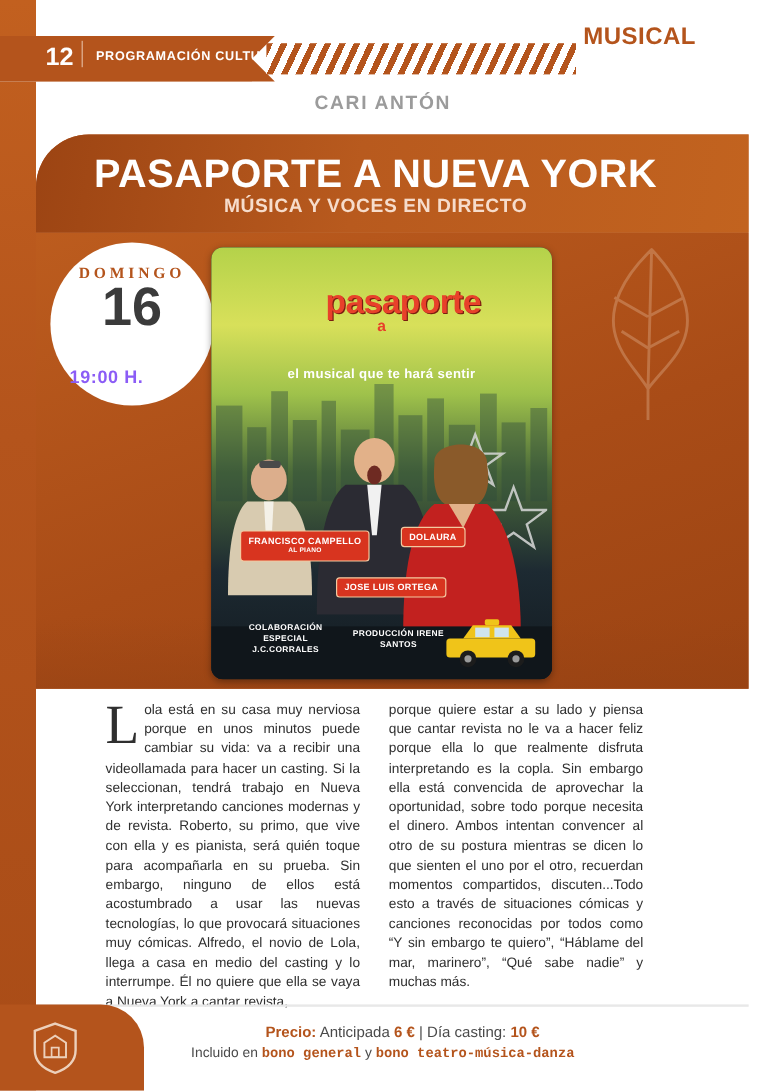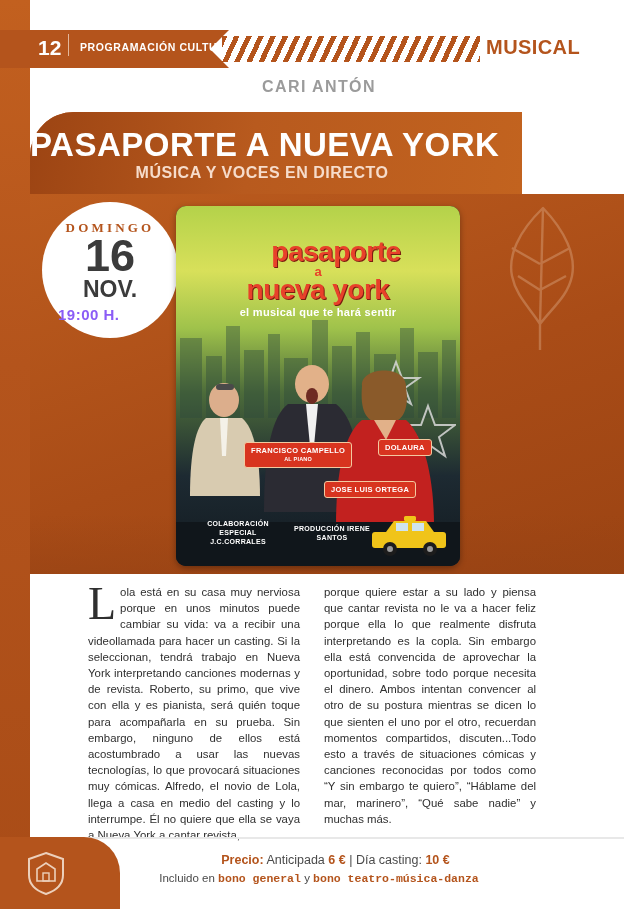--- a/index.html
+++ b/index.html
@@ -61,37 +61,37 @@
     letter-spacing: 0.6px;
   }
   
   .hatch {
     position: absolute; left: 222px; top: 36px; width: 258px; height: 26px;
     background: repeating-linear-gradient(115deg,
       #b4541c 0px, #b4541c 5px,
       #ffffff 5px, #ffffff 11px);
   }
   .category {
-    position: absolute; right: 58px; top: 36px;
+    position: absolute; right: 58px; top: 20px;
     color: #b4541c; font-size: 20px; font-weight: bold;
     letter-spacing: 0.4px;
   }
 
   
   .author {
     position: absolute; left: 0; top: 78px; width: 638px;
     text-align: center;
     color: #9b9b9b; font-size: 16px; font-weight: bold;
     letter-spacing: 1.4px;
   }
 
   
   .title-block {
     position: absolute; left: 30px; top: 112px;
-    width: 492px; height: 82px;
+    width: 594px; height: 82px;
     background: #b4541c;
     border-top-left-radius: 44px;
   }
   .title-block-grad {
     position: absolute; inset: 0;
     background: linear-gradient(100deg,#9c4413 0%,#b85a1e 45%,#c2631f 100%);
     border-top-left-radius: 44px;
   }
   .title-main {
     position: absolute; left: 0; right: 28px; top: 14px;
@@ -211,21 +211,20 @@
     position: absolute;
     background: #d8341f;
     border: 1.5px solid #f3c9a0;
     border-radius: 3px;
     color: #ffffff;
     font-size: 7.5px; font-weight: bold;
     text-align: center;
     padding: 3px 6px 3px 6px;
     letter-spacing: .3px;
     line-height: 9px;
-    margin-left: 44px;
   }
   .badge small { display:block; font-size:5.5px; letter-spacing:.2px; }
   .badge-1 { left: 24px; bottom: 98px; }
   .badge-2 { left: 158px; bottom: 110px; }
   .badge-3 { left: 104px; bottom: 68px; }
   .credit {
     position: absolute;
     color: #ffffff; font-size: 7px; font-weight: bold;
     text-align: center; line-height: 9px;
     letter-spacing: .3px;
@@ -319,21 +318,20 @@
     <svg class="leaf" viewBox="0 0 130 150">
       <path d="M65 4 C40 28 30 52 34 72 C38 92 52 104 62 120 L62 146 M62 120 C74 104 90 92 94 72 C98 52 88 28 65 4 Z
                M62 60 L34 44 M62 60 L92 44 M62 86 L40 72 M62 86 L88 72" fill="none" stroke="#e6bb9a" stroke-width="2.4" stroke-linejoin="round"></path>
     </svg>
     <div class="panel-fade"></div>
   </div>
 
   <div class="date-circle">
     <div class="date-dom">DOMINGO</div>
     <div class="date-day">16</div>
-    <div class="date-mon">NOV.</div>
     <div class="date-time">19:00 H.</div>
   </div>
 
   <div class="poster">
     <div class="sky"></div>
 
     <svg class="skyline" viewBox="0 0 284 120">
       <g fill="#2e4a3c" opacity="0.75">
         <rect x="4" y="40" width="22" height="80"></rect>
         <rect x="30" y="58" width="16" height="62"></rect>
@@ -354,21 +352,20 @@
     <svg style="position:absolute;right:4px;top:150px;width:90px;height:150px" viewBox="0 0 90 150">
       <g fill="none" stroke="#d9d9d9" stroke-width="2" opacity=".85">
         <polygon points="30,6 36,22 53,22 39,32 45,48 30,38 15,48 21,32 7,22 24,22"></polygon>
         <polygon points="62,50 69,69 89,69 73,81 79,100 62,88 45,100 51,81 35,69 55,69"></polygon>
         <polygon points="26,96 32,112 49,112 35,122 41,138 26,128 11,138 17,122 3,112 20,112"></polygon>
       </g>
     </svg>
 
     <div class="ptitle1">pasaporte</div>
     <div class="ptitle-a">a</div>
-    <div class="ptitle2">nueva york</div>
     <div class="ptitle3">el musical que te hará sentir</div>
 
     <svg class="figures" viewBox="0 0 284 240">
 
       <g>
         <ellipse cx="48" cy="74" rx="15" ry="17" fill="#dcae8c"></ellipse>
         <path d="M30 92 C20 100 14 126 14 170 L84 170 C84 124 76 100 66 92 Z" fill="#d8cbb0"></path>
         <path d="M44 92 L52 92 L50 130 L46 130 Z" fill="#f4f1e8"></path>
         <rect x="40" y="58" width="18" height="6" rx="3" fill="#4a4a4a"></rect>
       </g>

